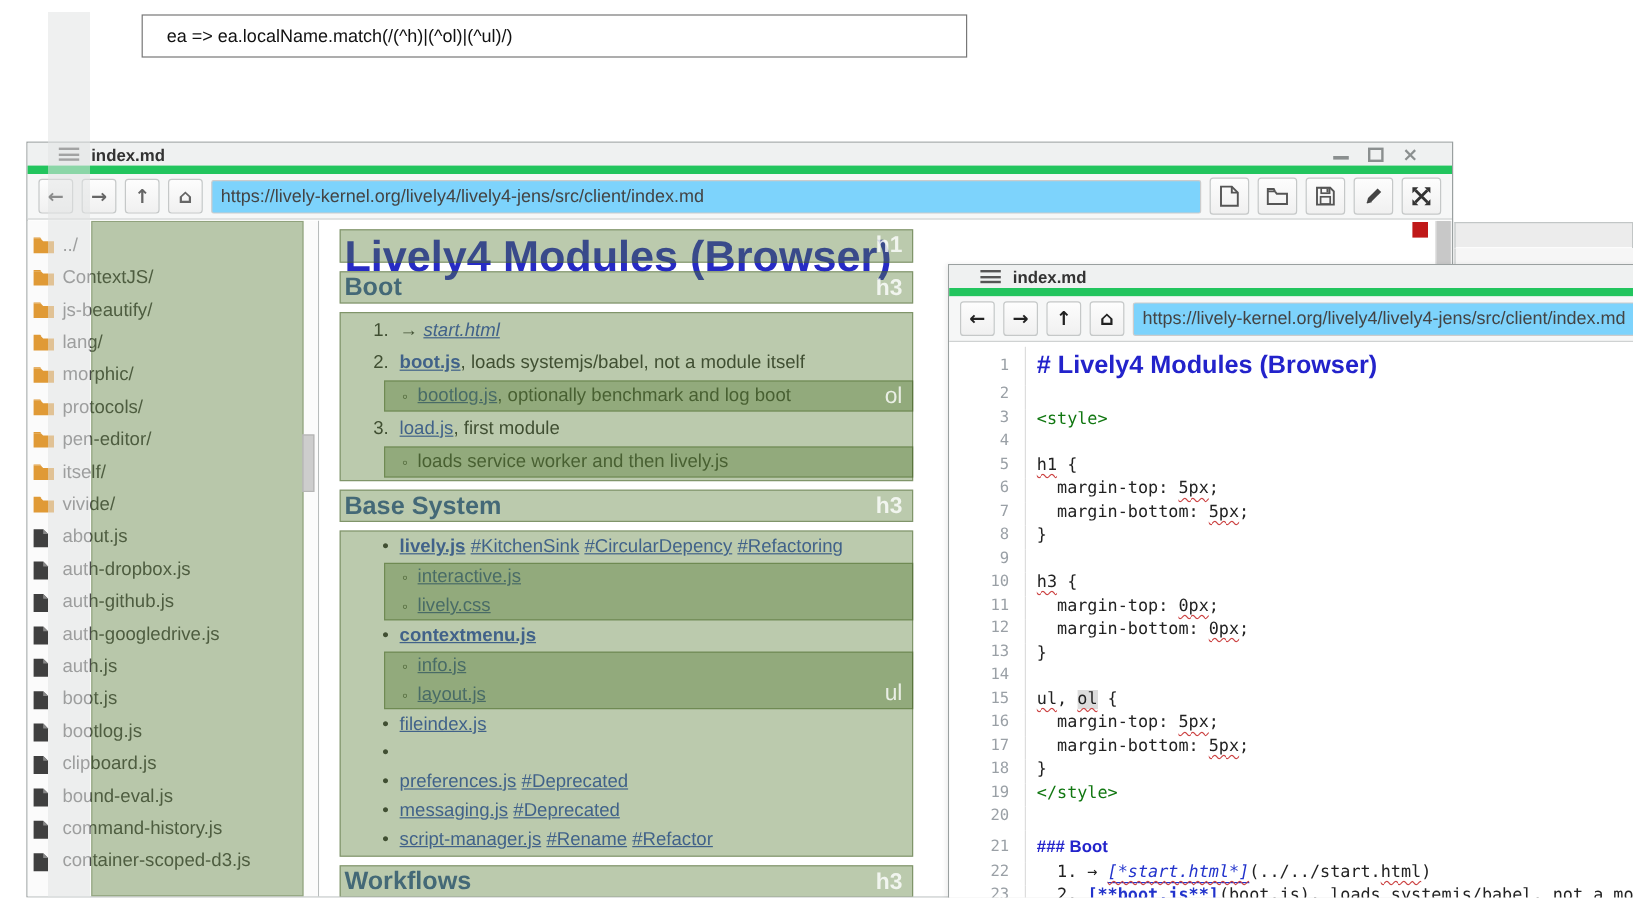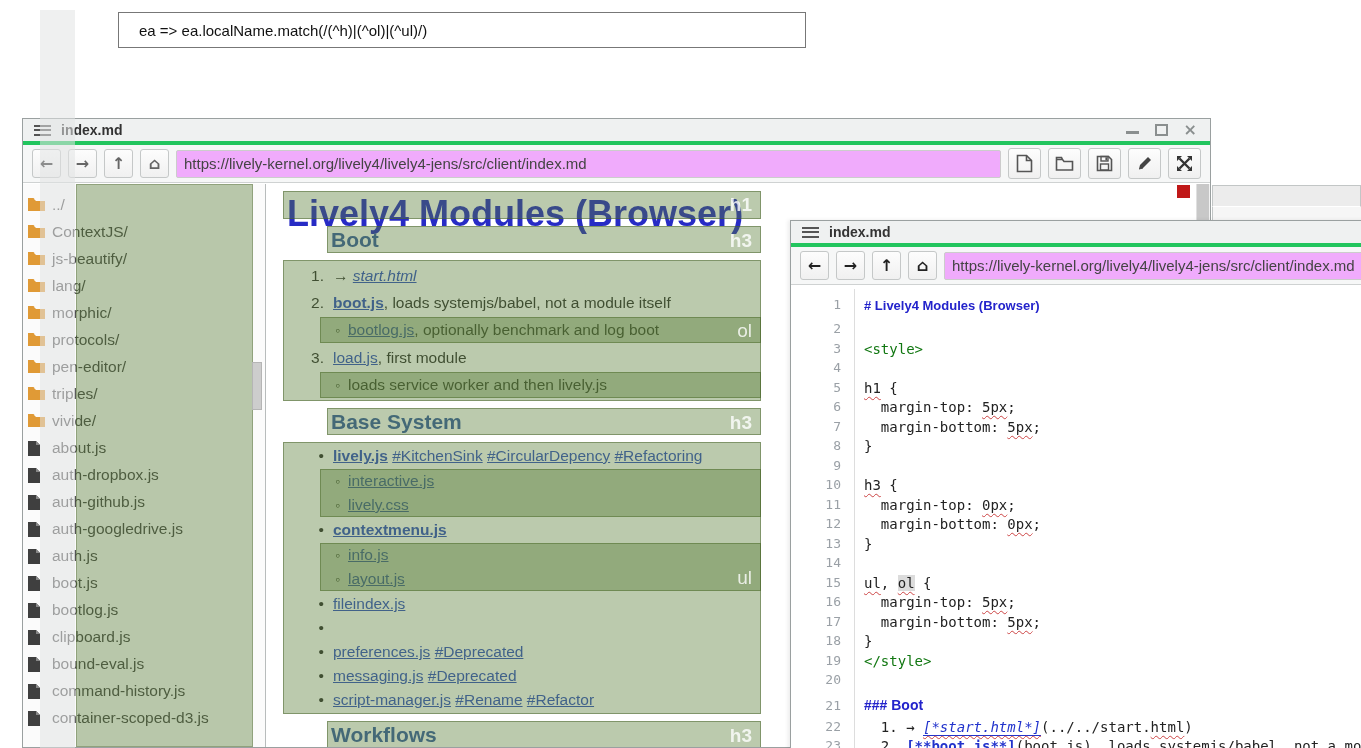--- a/index.html
+++ b/index.html
@@ -11,40 +11,40 @@
   .filter-input { position:absolute; left:75px; top:12px; width:688px; height:36px;
     border:1px solid #777; background:#fff; font:15px "Liberation Sans",sans-serif;
     color:#111; padding:0 20px; border-radius:0; outline:none;margin-left:43px; }
 
   
   .vstrip { position:absolute; left:40px; top:10px; width:35px; height:738px;
     background:rgba(225,227,227,0.55); z-index:40; pointer-events:none; }
 
   
   .win { position:absolute; background:#fff; border:1px solid #9aa0a0; }
-  .titlebar { height:26px; background:#eff1f1; border-bottom:4px solid #22c55e;
-    display:flex; align-items:center; padding:0 9px; }
+  .titlebar { height:26px; background:#eff1f1; border-bottom:7px solid #22c55e;
+    display:flex; align-items:center; padding:0 24px; }
   .hamburger { width:17px; height:11px; margin:0 10px 0 2px; cursor:pointer;
     border-top:2px solid #555; border-bottom:2px solid #555; position:relative; }
   .hamburger::after { content:""; position:absolute; left:0; right:0; top:2.5px;
     border-top:2px solid #555; }
   .win-title { font-size:14px; font-weight:bold; color:#333; }
   .win-controls { margin-left:auto; display:flex; align-items:center; gap:16px; padding-right:4px; }
   .wc { width:13px; height:12px; position:relative; cursor:pointer; }
   .wc-min::after  { content:""; position:absolute; left:0; right:0; bottom:2px; border-bottom:3px solid #8a8f8f; }
   .wc-max::after  { content:""; position:absolute; inset:0; border:2px solid #8a8f8f; }
   .wc-close { font:bold 16px "DejaVu Sans",sans-serif; color:#8a8f8f; line-height:12px; width:auto; }
 
   .toolbar { height:38px; background:#f6f7f7; border-bottom:1px solid #cfd2d2;
     display:flex; align-items:center; padding:0 9px; gap:7px; }
   .navbtn { width:29px; height:29px; border:1px solid #c5c8c8; border-radius:3px;
     background:linear-gradient(#fdfdfd,#f0f0f0); color:#666; font:bold 16px "DejaVu Sans",sans-serif;
     display:flex; align-items:center; justify-content:center; cursor:pointer; }
   .navbtn.dark { color:#222; }
-  .urlfield { flex:1; height:28px; border:1px solid #ccc; border-radius:2px; background:#f0abfc;
+  .urlfield { flex:1; height:28px; border:1px solid #ccc; border-radius:2px; background:#7dd3fc;
     font:15px "Liberation Sans",sans-serif; color:#444; padding:0 7px; outline:none; min-width:40px; }
   .toolbtn { width:33px; height:31px; border:1px solid #c5c8c8; border-radius:3px;
     background:linear-gradient(#fdfdfd,#f0f0f0); display:flex; align-items:center;
     justify-content:center; cursor:pointer; flex:none; }
   .toolbtn svg { display:block; }
 
   
   #left-window { left:22px; top:118px; width:1189px; height:630px; z-index:10; }
   .lw-body { position:absolute; top:65px; bottom:0; left:0; right:0; display:flex; }
 
@@ -61,21 +61,21 @@
   .mdpane { flex:1; position:relative; background:#fff; overflow:hidden; }
   .md-content { position:absolute; left:17px; top:7px; width:478px; }
   .mdblock { position:relative; margin-bottom:7px; }
   .ovl { position:absolute; inset:0; background:rgba(86,122,51,0.40);
     border:1px solid rgba(70,95,40,0.5); pointer-events:none; z-index:3; }
   .tag-label { position:absolute; right:8px; top:50%; transform:translateY(-50%);
     color:rgba(255,255,255,0.8); font-size:19px; }
   .md-h1 { height:28px; line-height:46px; white-space:nowrap; overflow:visible;
     font-size:36px; font-weight:bold; color:#272bc5; padding-left:4px; }
   .md-h3 { height:27px; line-height:27px; font-size:21px; font-weight:bold;
-    color:#3a5ea5; padding-left:4px; white-space:nowrap;margin-left:44px; }
+    color:#3a5ea5; padding-left:4px; white-space:nowrap; }
   .md-list { padding:2px 0; font-size:15.5px; color:#333; }
   .md-row { display:flex; white-space:nowrap; overflow:visible; }
   .list-ol .md-row { height:27px; line-height:27px; }
   .list-ul .md-row { height:24px; line-height:24px; }
   .md-marker { width:50px; text-align:right; padding-right:9px; flex:none; }
   .subbox { position:relative; margin:1px 0 1px 37px; }
   .list-ol .subbox .md-row { height:26px; line-height:26px; }
   .sub-circ { width:28px; text-align:right; padding-right:8px; flex:none; font-size:14px; }
   .lnk { color:#3453c4; text-decoration:underline; cursor:pointer; }
   .lnk.b { font-weight:bold; } .lnk.i { font-style:italic; }
@@ -96,21 +96,21 @@
   .code-area { position:absolute; top:64px; bottom:0; left:0; right:0;
     overflow:hidden; padding-top:4px; background:#fff; cursor:text; }
   .crow { display:flex; height:19.5px; line-height:19.5px;
     font:14px "DejaVu Sans Mono",monospace; color:#222; white-space:pre; }
   .crow.big1 { height:32px; line-height:32px; }
   .crow.big3 { height:27px; line-height:27px; }
   .cnum { width:64px; flex:none; text-align:right; padding-right:13px;
     color:#9aa0a6; font-size:13px; border-right:1px solid #ddd; }
   .ccode { padding-left:9px; }
   .chdr { color:#2323cb; font-family:"Liberation Sans",sans-serif; font-weight:bold; }
-  .big1 .chdr { font-size:13px; } .big3 .chdr { font-size:14px; }
+  .big1 .chdr { font-size:21px; } .big3 .chdr { font-size:14px; }
   .ctag { color:#117711; }
   .cwavy { text-decoration:underline; text-decoration-style:wavy;
     text-decoration-color:#cc4444; text-decoration-thickness:1px; text-underline-offset:3px; }
   .chl { background:#dcdcdc; }
   .cmdlink { color:#2233cc; border-bottom:1px solid #2233cc; text-decoration:underline;
     text-decoration-style:wavy; text-decoration-color:#cc4444; text-decoration-thickness:1px;
     text-underline-offset:3px; }
   .cmdlink.ci { font-style:italic; } .cmdlink.cb { font-weight:bold; }
 </style>
 </head>
@@ -223,21 +223,21 @@
                 <path d="M1 2 h6 l2 2 h9 v10 H1 z" fill="#e09a36"></path>
                 <path d="M1 2 v-1 h5.5 l1 1" fill="#e09a36"></path>
               </svg></span>
             <span class="sb-label">pen-editor/</span>
           </div>
           <div class="sb-row">
             <span class="sb-ic"><svg width="19" height="15" viewBox="0 0 19 15">
                 <path d="M1 2 h6 l2 2 h9 v10 H1 z" fill="#e09a36"></path>
                 <path d="M1 2 v-1 h5.5 l1 1" fill="#e09a36"></path>
               </svg></span>
-            <span class="sb-label">triples/</span>
+            <span class="sb-label">itself/</span>
           </div>
           <div class="sb-row">
             <span class="sb-ic"><svg width="19" height="15" viewBox="0 0 19 15">
                 <path d="M1 2 h6 l2 2 h9 v10 H1 z" fill="#e09a36"></path>
                 <path d="M1 2 v-1 h5.5 l1 1" fill="#e09a36"></path>
               </svg></span>
             <span class="sb-label">vivide/</span>
           </div>
           <div class="sb-row">
             <span class="sb-ic"><svg width="14" height="17" viewBox="0 0 14 17">

